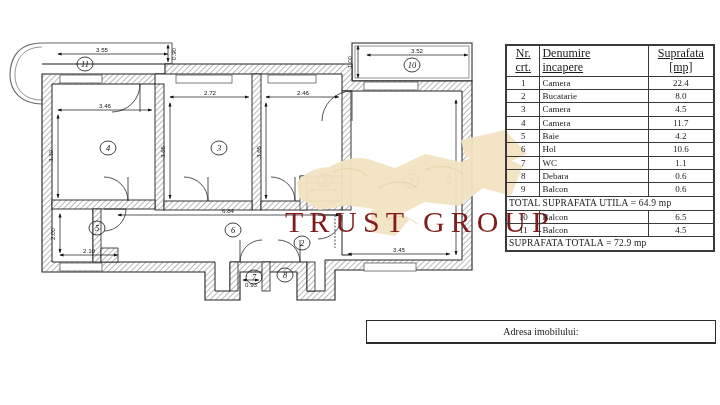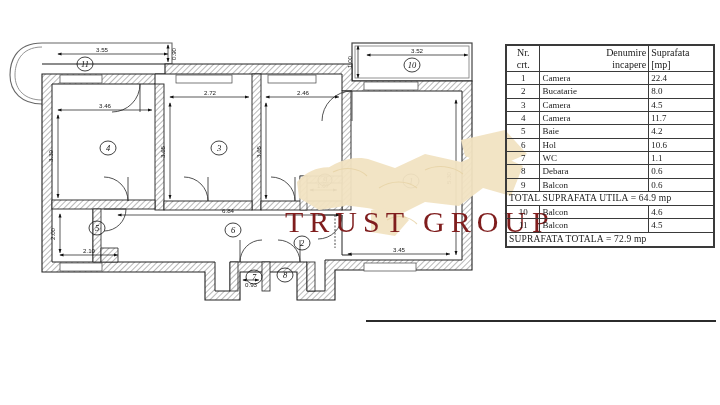--- a/index.html
+++ b/index.html
@@ -18,22 +18,22 @@
 
   
   #table-box{position:absolute;left:505px;top:44px;width:208px;
              border:1px solid #3a3a3a;background:transparent;}
   table.tbl{border-collapse:collapse;width:100%;
             font-family:"Liberation Serif",serif;font-size:9px;}
   table.tbl td,table.tbl th{border:1px solid #3a3a3a;padding:1px 2px;
             font-weight:400;line-height:1.15;}
   th.h-nr,td.c-nr{width:30px;text-align:center;}
   th.h-name,td.c-name{width:110px;text-align:left;padding-left:7px;}
-  th.h-area,td.c-area{width:62px;text-align:left;}
-  thead th{text-align:center;font-size:10px;}
+  th.h-area,td.c-area{width:62px;text-align:center;}
+  thead th{text-align:center;font-size:12px;text-decoration:underline;}
   tr.total-row td{font-size:9.5px;letter-spacing:.2px;}
 
   
   #addr-box{position:absolute;left:366px;top:320px;width:348px;
             border:1px solid #2b2b2b;}
   #addr-head{border-bottom:1.6px solid #2b2b2b;text-align:center;
              font-size:10px;padding:5px 0 5px 0;font-family:"Liberation Serif",serif;}
   #addr-body{height:34px;padding:9px 0 0 18px;font-size:10px;
              font-family:"Liberation Serif",serif;position:relative;}
   #addr-strike{position:absolute;left:122px;top:22px;width:36px;height:1px;background:#555;}
@@ -230,21 +230,21 @@
 </div>
 
 <div id="table-box">
   <table class="tbl">
     <thead>
       <tr>
         <th class="h-nr">
           <span>Nr.</span><br>
           <span>crt.</span>
         </th>
-        <th class="h-name" style="text-align:right">
+        <th class="h-name" style="text-align:left">
           <span>Denumire</span><br>
           <span>incapere</span>
         </th>
         <th class="h-area">
           <span>Suprafata</span><br>
           <span>[mp]</span>
         </th>
       </tr>
     </thead>
     <tbody>
@@ -292,28 +292,29 @@
         <td class="c-nr">9</td>
         <td class="c-name">Balcon</td>
         <td class="c-area">0.6</td>
       </tr>
       <tr class="total-row">
         <td colspan="3">TOTAL SUPRAFATA UTILA = 64.9 mp</td>
       </tr>
       <tr>
         <td class="c-nr">10</td>
         <td class="c-name">Balcon</td>
-        <td class="c-area">4.6</td>
+        <td class="c-area">6.5</td>
       </tr>
       <tr>
         <td class="c-nr">11</td>
         <td class="c-name">Balcon</td>
         <td class="c-area">4.5</td>
       </tr>
       <tr class="total-row">
         <td colspan="3">SUPRAFATA TOTALA = 72.9 mp</td>
       </tr>
     </tbody>
   </table>
 </div>
 
 <div id="addr-box">
+  <div id="addr-head">Adresa imobilului:</div>
 </div>
 
 </body></html>

